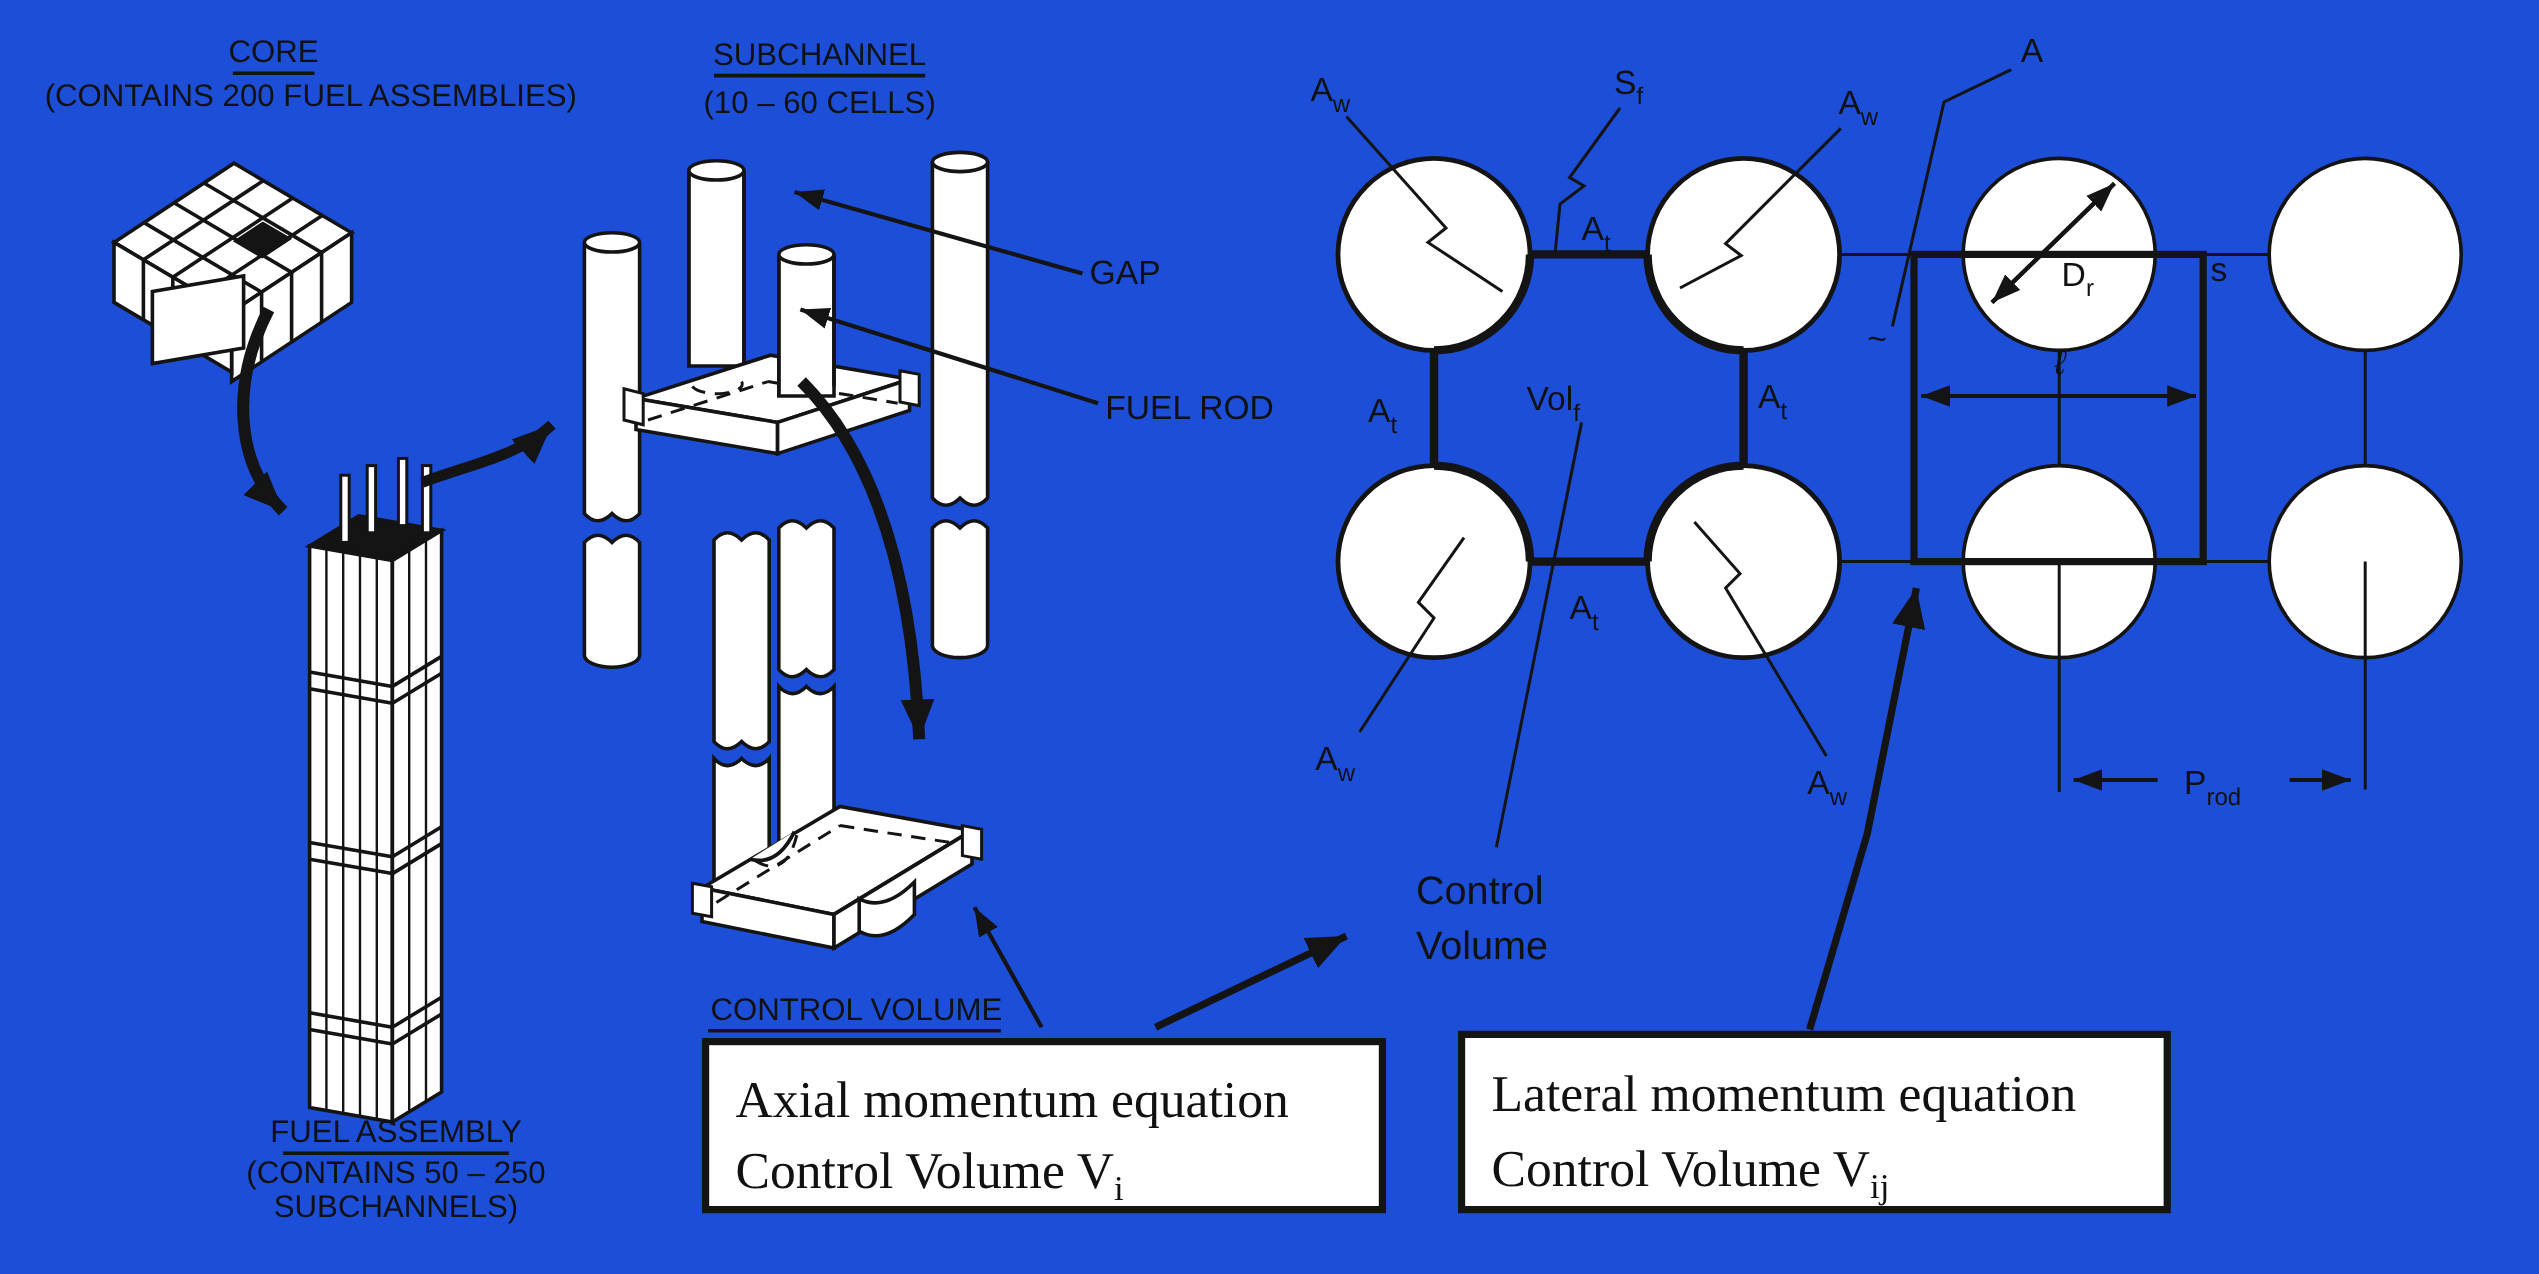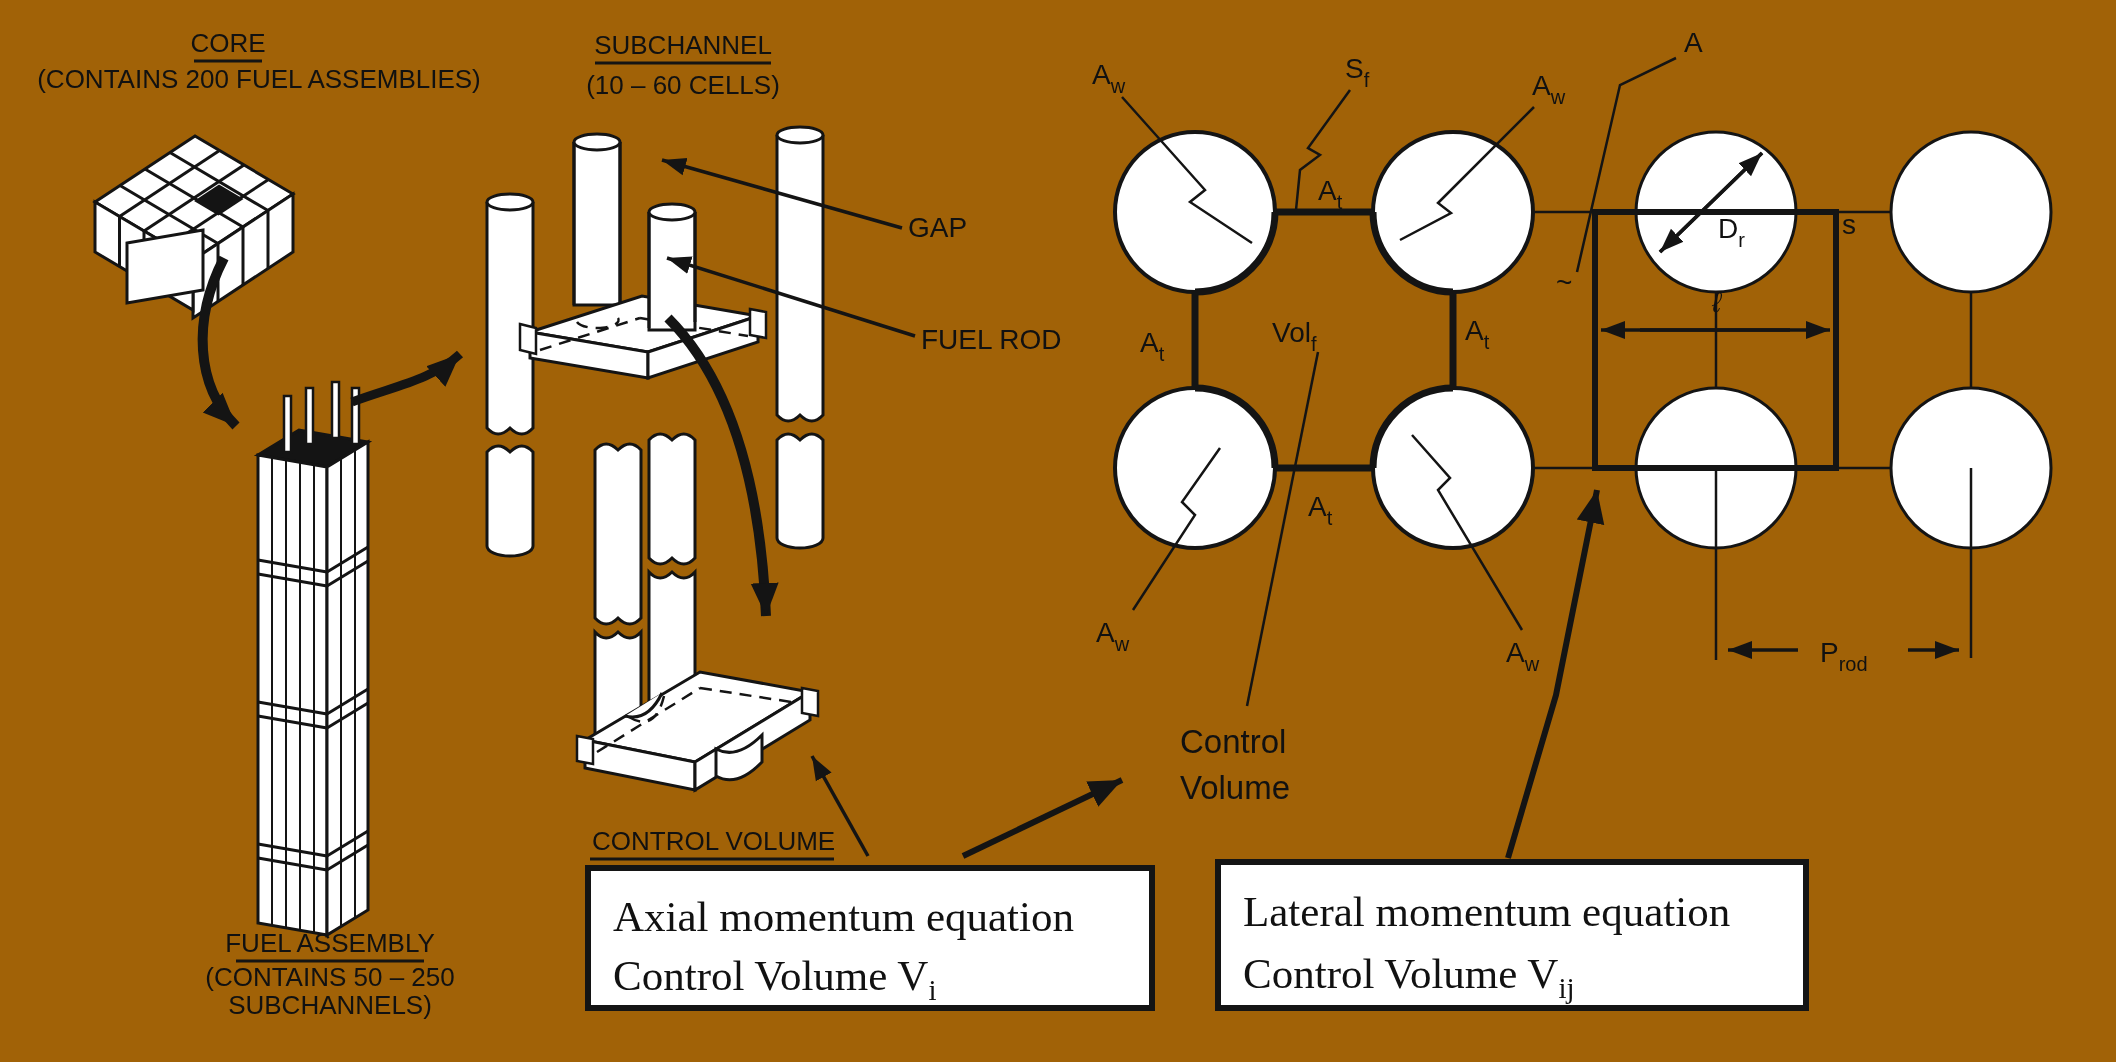--- a/index.html
+++ b/index.html
@@ -1,16 +1,16 @@
 <!DOCTYPE html>
 <html><head>
 <meta charset="utf-8">
 <style>
   html,body{margin:0;padding:0;background:#fff;}
-  .stage{position:relative;width:2116px;height:1062px;background:#a16207;overflow:hidden;
+  .stage{position:relative;width:2116px;height:1062px;background:#1d4ed8;overflow:hidden;
          font-family:"Liberation Sans",sans-serif;}
   svg{position:absolute;left:0;top:0;}
   .ln{stroke:#141414;fill:none;}
   .fillw{fill:#fff;stroke:#141414;}
   .lbl{font-family:"Liberation Sans",sans-serif;font-size:28px;fill:#111;}
   .cap{font-family:"Liberation Sans",sans-serif;font-size:26px;fill:#111;}
   .note{font-family:"Liberation Sans",sans-serif;font-size:33px;fill:#111;}
   .sub{font-size:20px;}
   .boxtxt{font-family:"Liberation Serif",serif;font-size:43px;fill:#111;}
   .boxsub{font-family:"Liberation Serif",serif;font-size:29px;fill:#111;}

